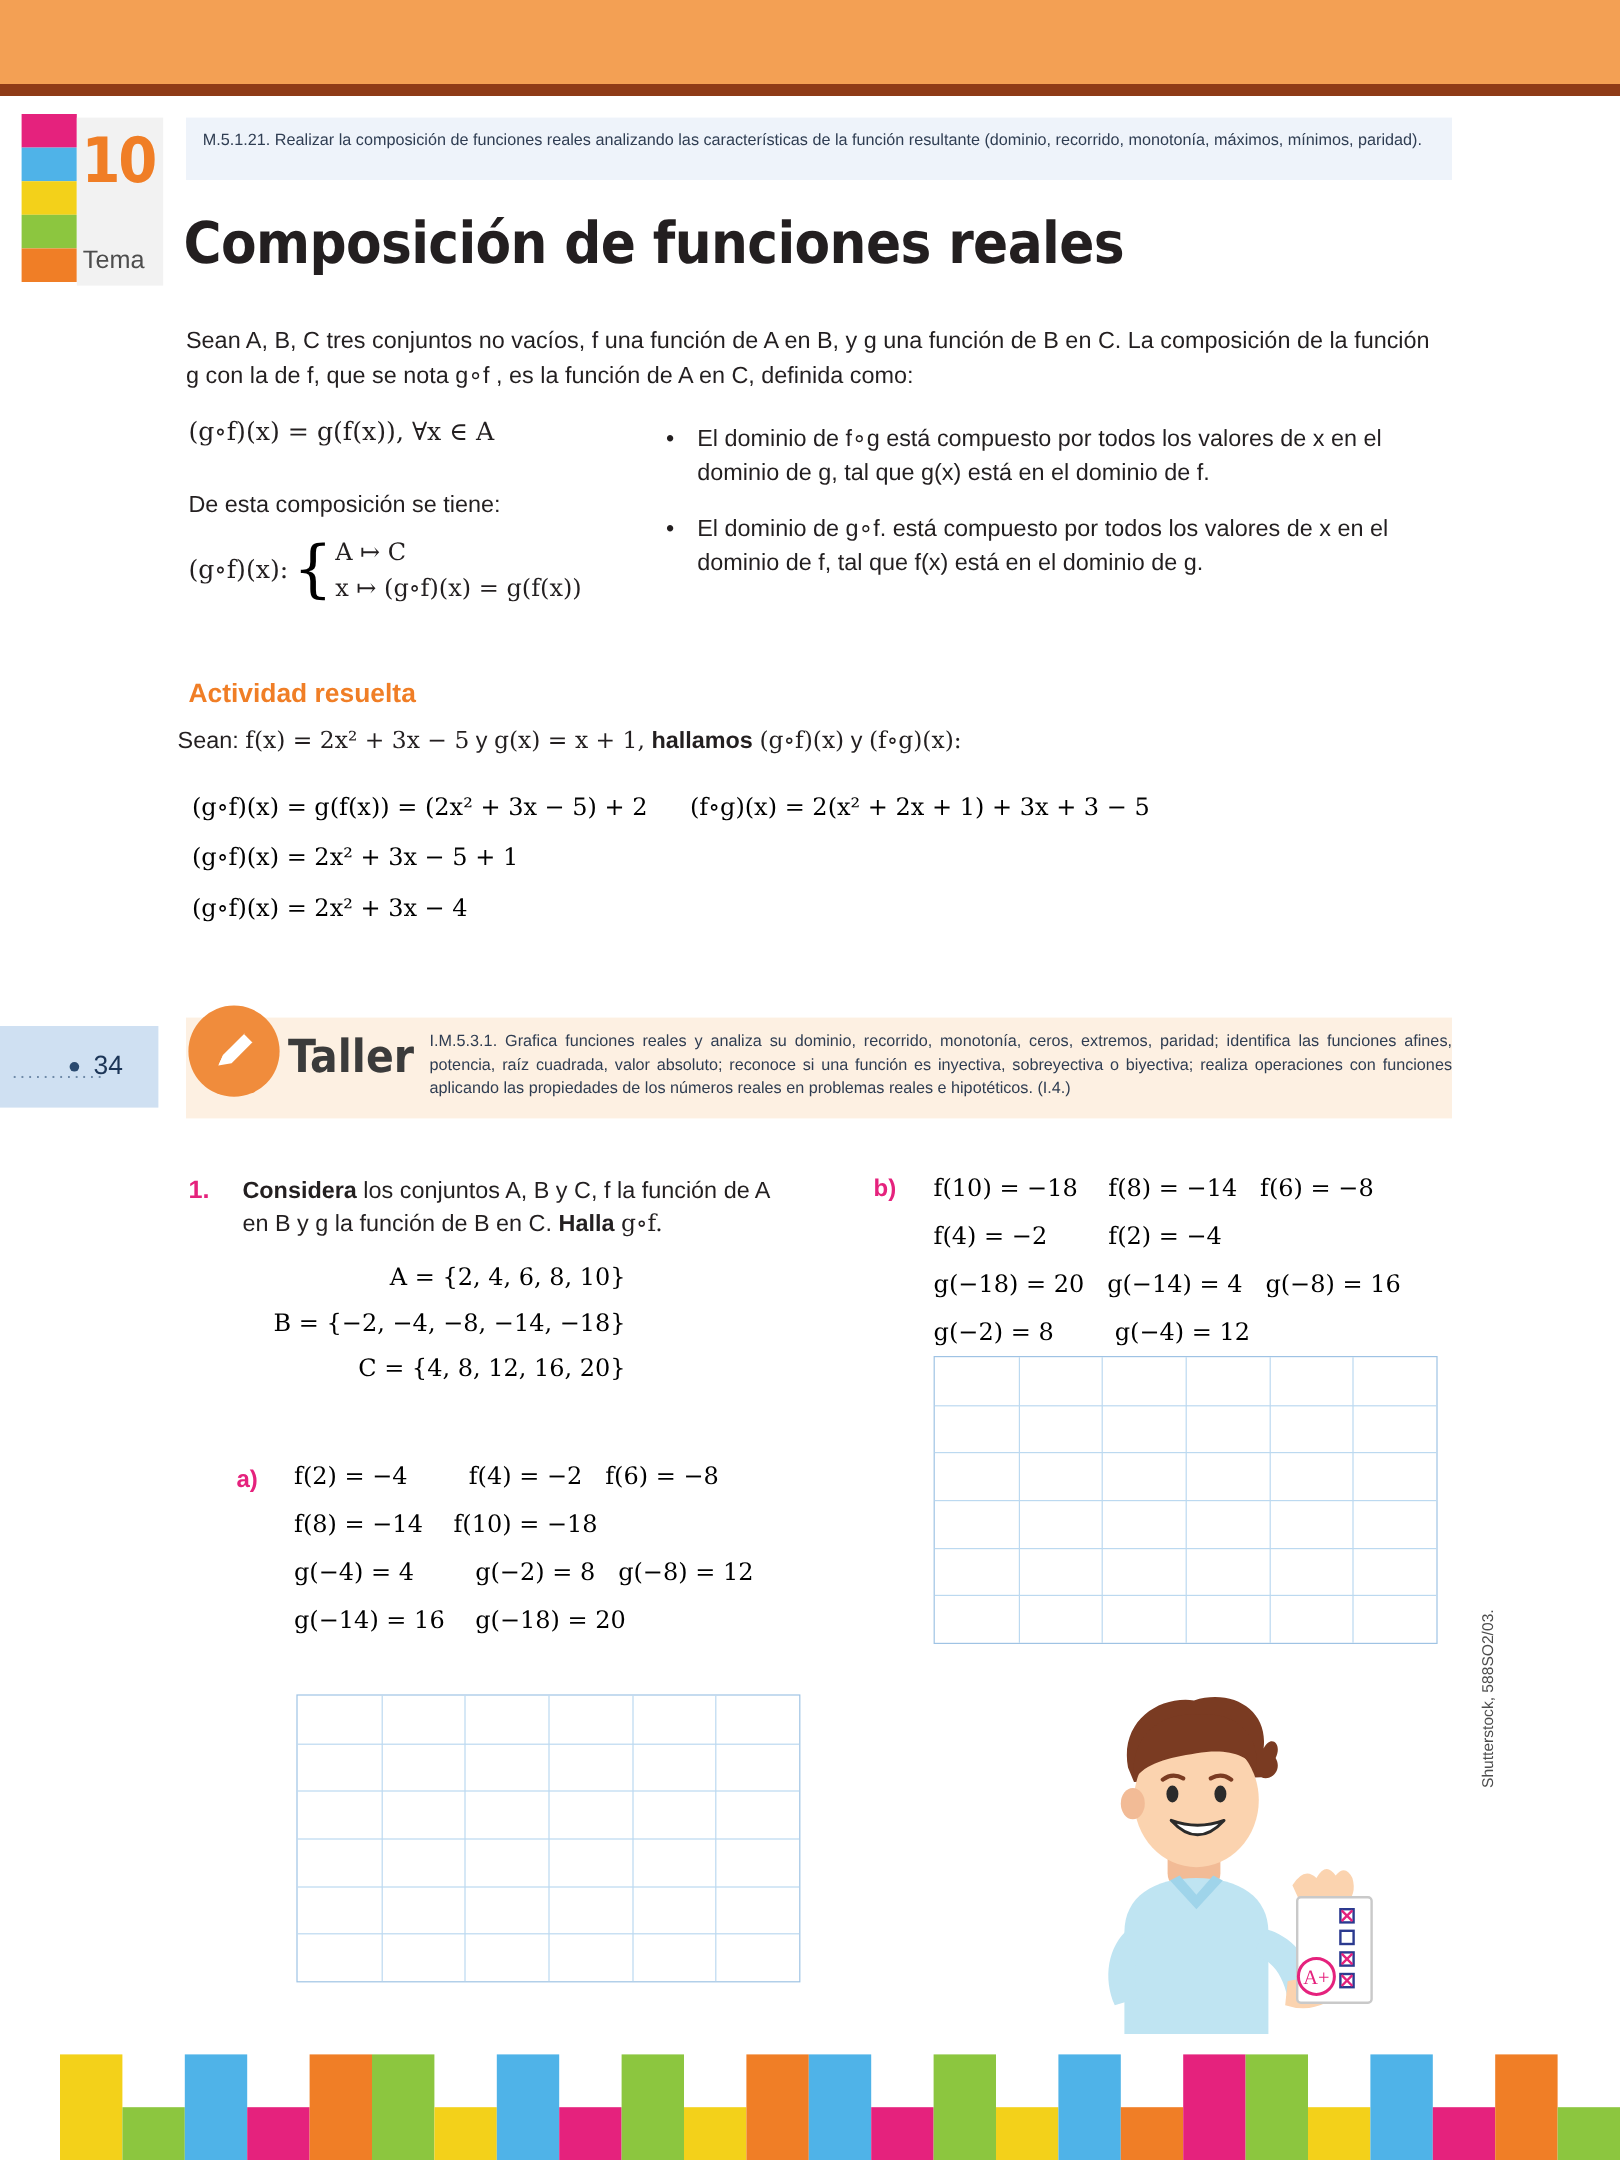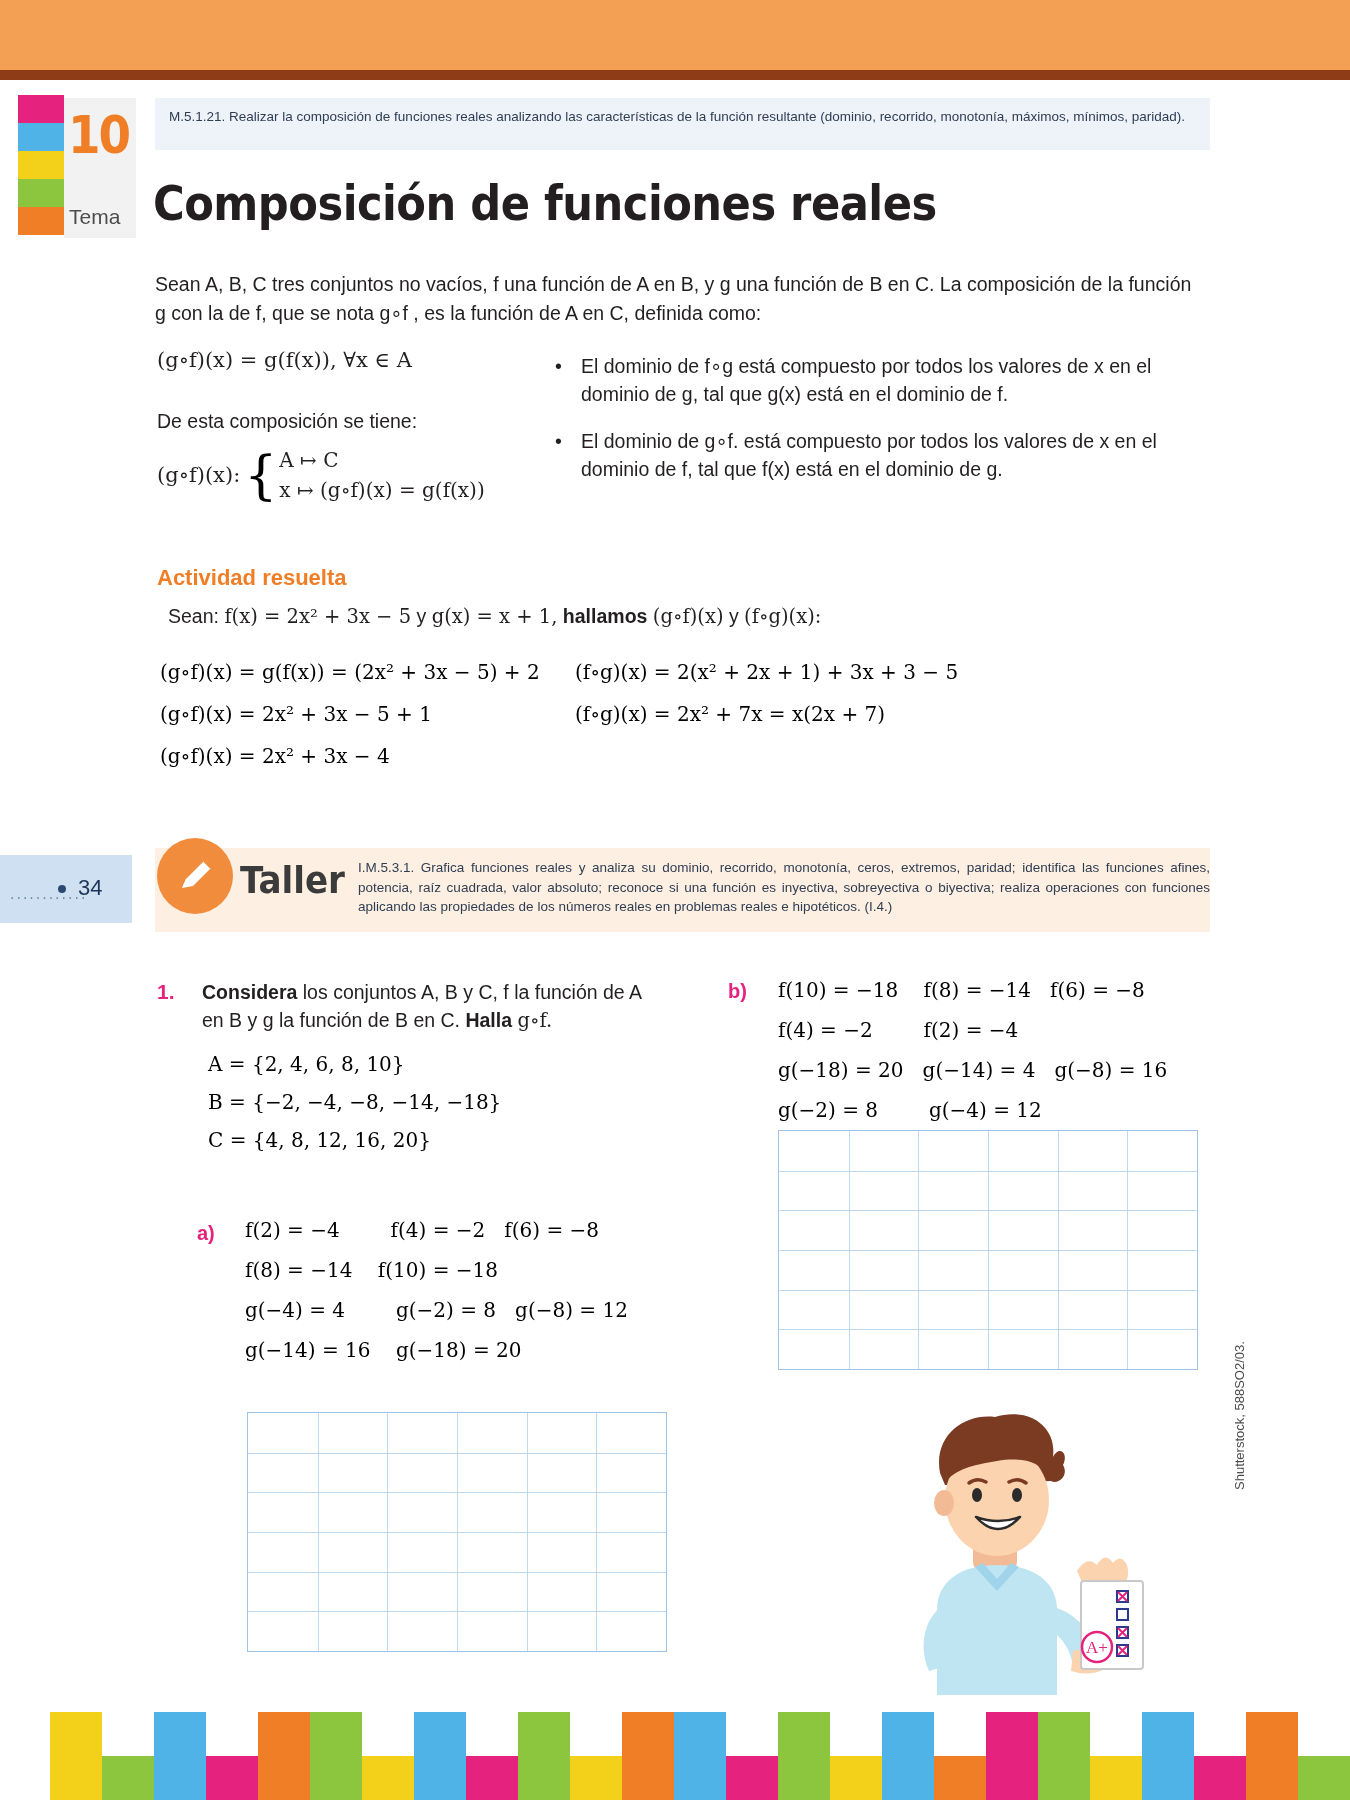--- a/index.html
+++ b/index.html
@@ -92,21 +92,21 @@
   }
   .bullet .dot { width: 26px; flex: none; text-align: left; }
   .bullet .txt { flex: 1; }
 
   
   .act-title {
     position: absolute; left: 157px; top: 565px;
     font-size: 22px; font-weight: bold; color: #f07e26;
   }
   .act-line {
-    position: absolute; left: 168px; top: 605px; font-size: 19.5px; color: #231f20;
+    position: absolute; left: 148px; top: 605px; font-size: 19.5px; color: #231f20;
   }
 
   .calc-left { position: absolute; left: 160px; top: 660px; }
   .calc-right { position: absolute; left: 575px; top: 660px; }
   .calc-left div, .calc-right div {
     font-size: 20px; margin-bottom: 18px; font-family: "DejaVu Serif", serif;
   }
 
   
   .page-tab {
@@ -152,21 +152,21 @@
   .ex-num {
     position: absolute; left: 157px; top: 980px;
     font-size: 21px; font-weight: bold; color: #e5227d;
   }
   .ex-text {
     position: absolute; left: 202px; top: 978px; width: 450px;
     font-size: 19.5px; line-height: 1.45; color: #231f20;
   }
   .bold { font-weight: bold; }
 
-  .sets { position: absolute; left: 208px; top: 1052px; }
+  .sets { position: absolute; left: 228px; top: 1052px; text-align: right; }
   .sets div { font-size: 20px; margin-bottom: 14px; font-family: "DejaVu Serif", serif; }
 
   .lbl-a {
     position: absolute; left: 197px; top: 1222px;
     font-size: 20px; font-weight: bold; color: #e5227d;
   }
   .lbl-b {
     position: absolute; left: 728px; top: 980px;
     font-size: 20px; font-weight: bold; color: #e5227d;
   }
@@ -270,21 +270,20 @@
 </div>
 
 <div class="calc-left">
   <div>(g∘f)(x) = g(f(x)) = (2x² + 3x − 5) + 2</div>
   <div>(g∘f)(x) = 2x² + 3x − 5 + 1</div>
   <div>(g∘f)(x) = 2x² + 3x − 4</div>
 </div>
 
 <div class="calc-right">
   <div>(f∘g)(x) = 2(x² + 2x + 1) + 3x + 3 − 5</div>
-  <div>(f∘g)(x) = 2x² + 7x = x(2x + 7)</div>
 </div>
 
 <div class="page-tab"></div>
 <div class="page-dots">............</div>
 <div class="page-bullet"></div>
 <div class="page-num">34</div>
 
 <div class="taller-band"></div>
 <div class="taller-circle"></div>
 <svg class="pencil" viewBox="0 0 36 36">

